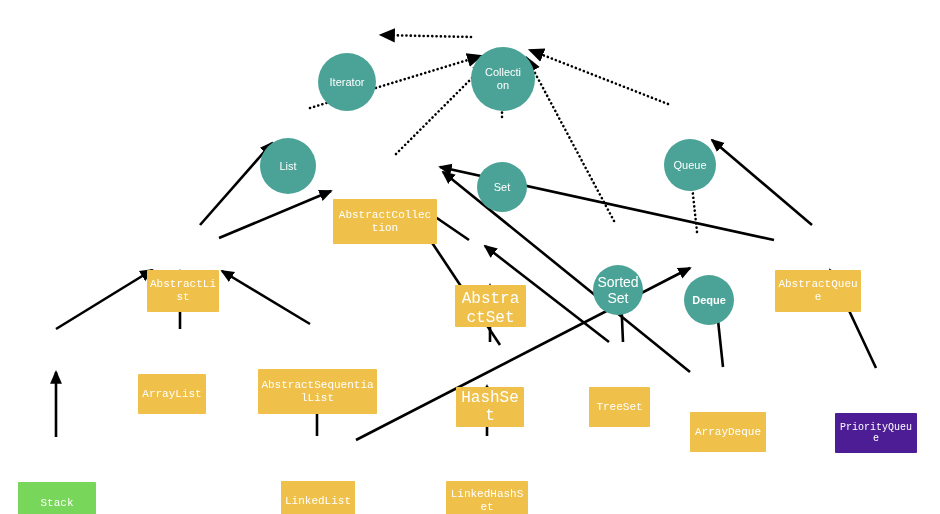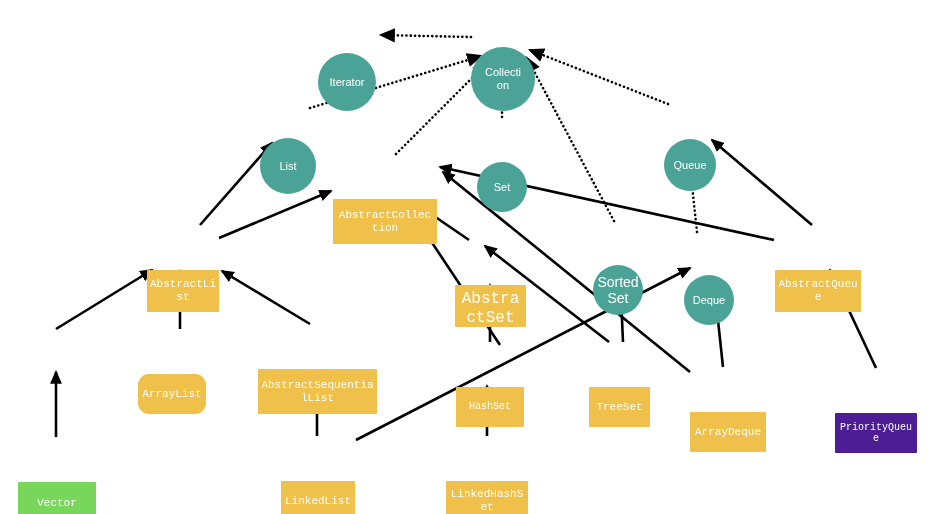--- a/index.html
+++ b/index.html
@@ -120,55 +120,55 @@
       <div class="node node-circle" style="background: rgb(74, 163, 150); font-size: 11px; left: 477px; top: 118px; width: 50px; height: 50px;">
         <span class="node-label">Set</span>
       </div>
       <div class="node node-circle" style="background: rgb(74, 163, 150); font-size: 11px; left: 664px; top: 95px; width: 52px; height: 52px;">
         <span class="node-label">Queue</span>
       </div>
       <div class="node node-circle" style="background: rgb(74, 163, 150); font-size: 14px; left: 593px; top: 221px; width: 50px; height: 50px;">
         <span class="node-label">Sorted
 Set</span>
       </div>
-      <div class="node node-circle" style="background: rgb(74, 163, 150); font-size: 11px; left: 684px; top: 231px; width: 50px; height: 50px;">
+      <div class="node node-circle" style="background: rgb(74, 163, 150); font-size: 11px; left: 684px; top: 231px; width: 50px; height: 50px; font-weight: bold;">
         <span class="node-label">Deque</span>
       </div>
       <div class="node node-rect" style="background: rgb(239, 192, 74); font-size: 11px; left: 333px; top: 155px; width: 104px; height: 45px;">
         <span class="node-label">AbstractCollection</span>
       </div>
       <div class="node node-rect" style="background: rgb(239, 192, 74); font-size: 11px; left: 147px; top: 226px; width: 72px; height: 42px;">
         <span class="node-label">AbstractList</span>
       </div>
       <div class="node node-rect" style="background: rgb(239, 192, 74); font-size: 16px; left: 455px; top: 241px; width: 71px; height: 42px; align-items: flex-end;">
         <span class="node-label">AbstractSet</span>
       </div>
       <div class="node node-rect" style="background: rgb(239, 192, 74); font-size: 11px; left: 775px; top: 226px; width: 86px; height: 42px;">
         <span class="node-label">AbstractQueue</span>
       </div>
-      <div class="node node-rect" style="background: rgb(239, 192, 74); font-size: 11px; left: 138px; top: 330px; width: 68px; height: 40px; border-radius: 11px;">
+      <div class="node node-rect" style="background: rgb(239, 192, 74); font-size: 11px; left: 138px; top: 330px; width: 68px; height: 40px;">
         <span class="node-label">ArrayList</span>
       </div>
       <div class="node node-rect" style="background: rgb(239, 192, 74); font-size: 11px; left: 258px; top: 325px; width: 119px; height: 45px;">
         <span class="node-label">AbstractSequentialList</span>
       </div>
-      <div class="node node-rect" style="background: rgb(239, 192, 74); font-size: 10px; left: 456px; top: 343px; width: 68px; height: 40px;">
+      <div class="node node-rect" style="background: rgb(239, 192, 74); font-size: 16px; left: 456px; top: 343px; width: 68px; height: 40px;">
         <span class="node-label">HashSet</span>
       </div>
       <div class="node node-rect" style="background: rgb(239, 192, 74); font-size: 11px; left: 589px; top: 343px; width: 61px; height: 40px;">
         <span class="node-label">TreeSet</span>
       </div>
       <div class="node node-rect" style="background: rgb(239, 192, 74); font-size: 11px; left: 690px; top: 368px; width: 76px; height: 40px;">
         <span class="node-label">ArrayDeque</span>
       </div>
       <div class="node node-rect" style="background: #4c1d95; font-size: 10px; left: 835px; top: 369px; width: 82px; height: 40px;">
         <span class="node-label">PriorityQueue</span>
       </div>
       <div class="node node-rect" style="background: rgb(120, 214, 90); font-size: 11px; left: 18px; top: 438px; width: 78px; height: 42px;">
-        <span class="node-label">Vector</span>
+        <span class="node-label">Stack</span>
       </div>
       <div class="node node-rect" style="background: rgb(239, 192, 74); font-size: 11px; left: 281px; top: 437px; width: 74px; height: 40px;">
         <span class="node-label">LinkedList</span>
       </div>
       <div class="node node-rect" style="background: rgb(239, 192, 74); font-size: 11px; left: 446px; top: 437px; width: 82px; height: 40px;">
         <span class="node-label">LinkedHashSet</span>
       </div>
     </div>
 
 </div>

